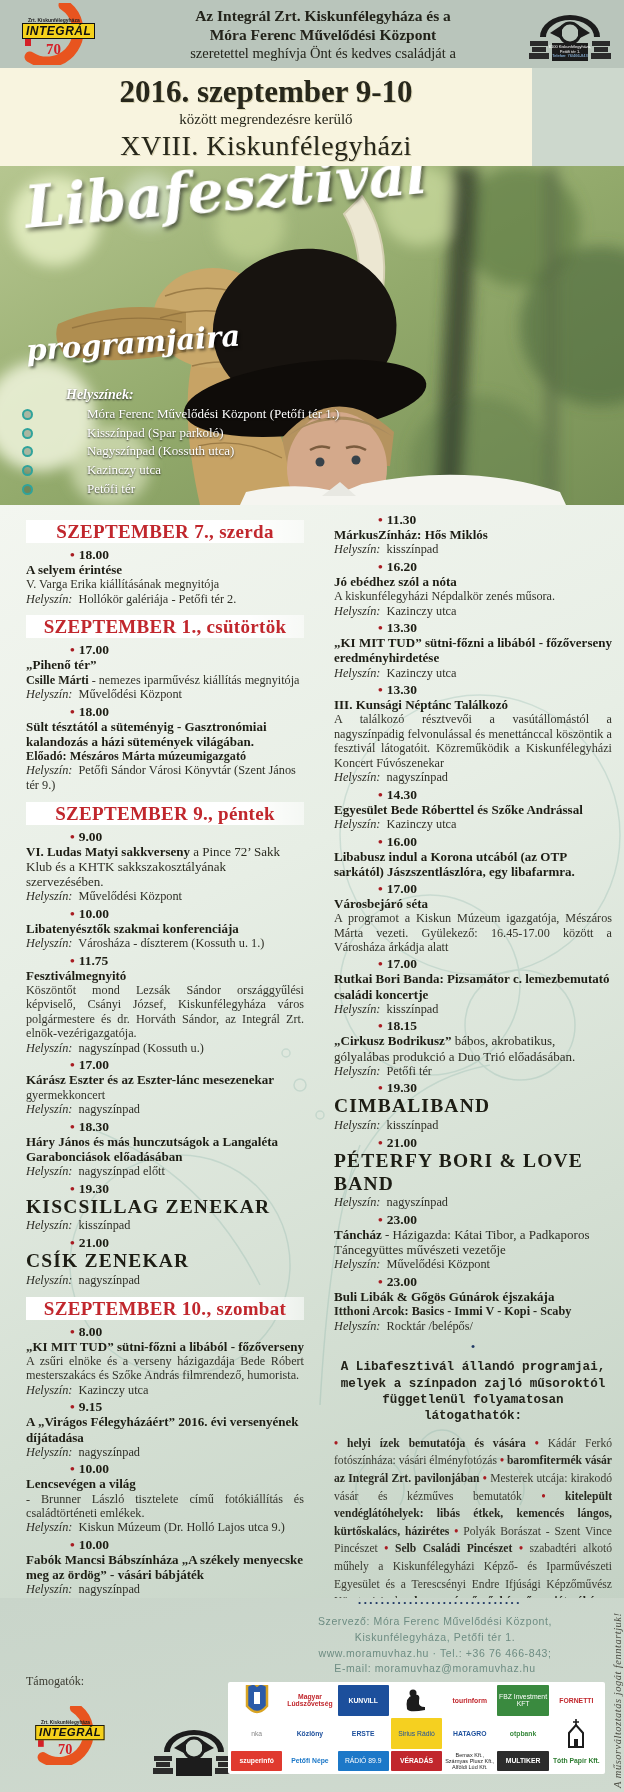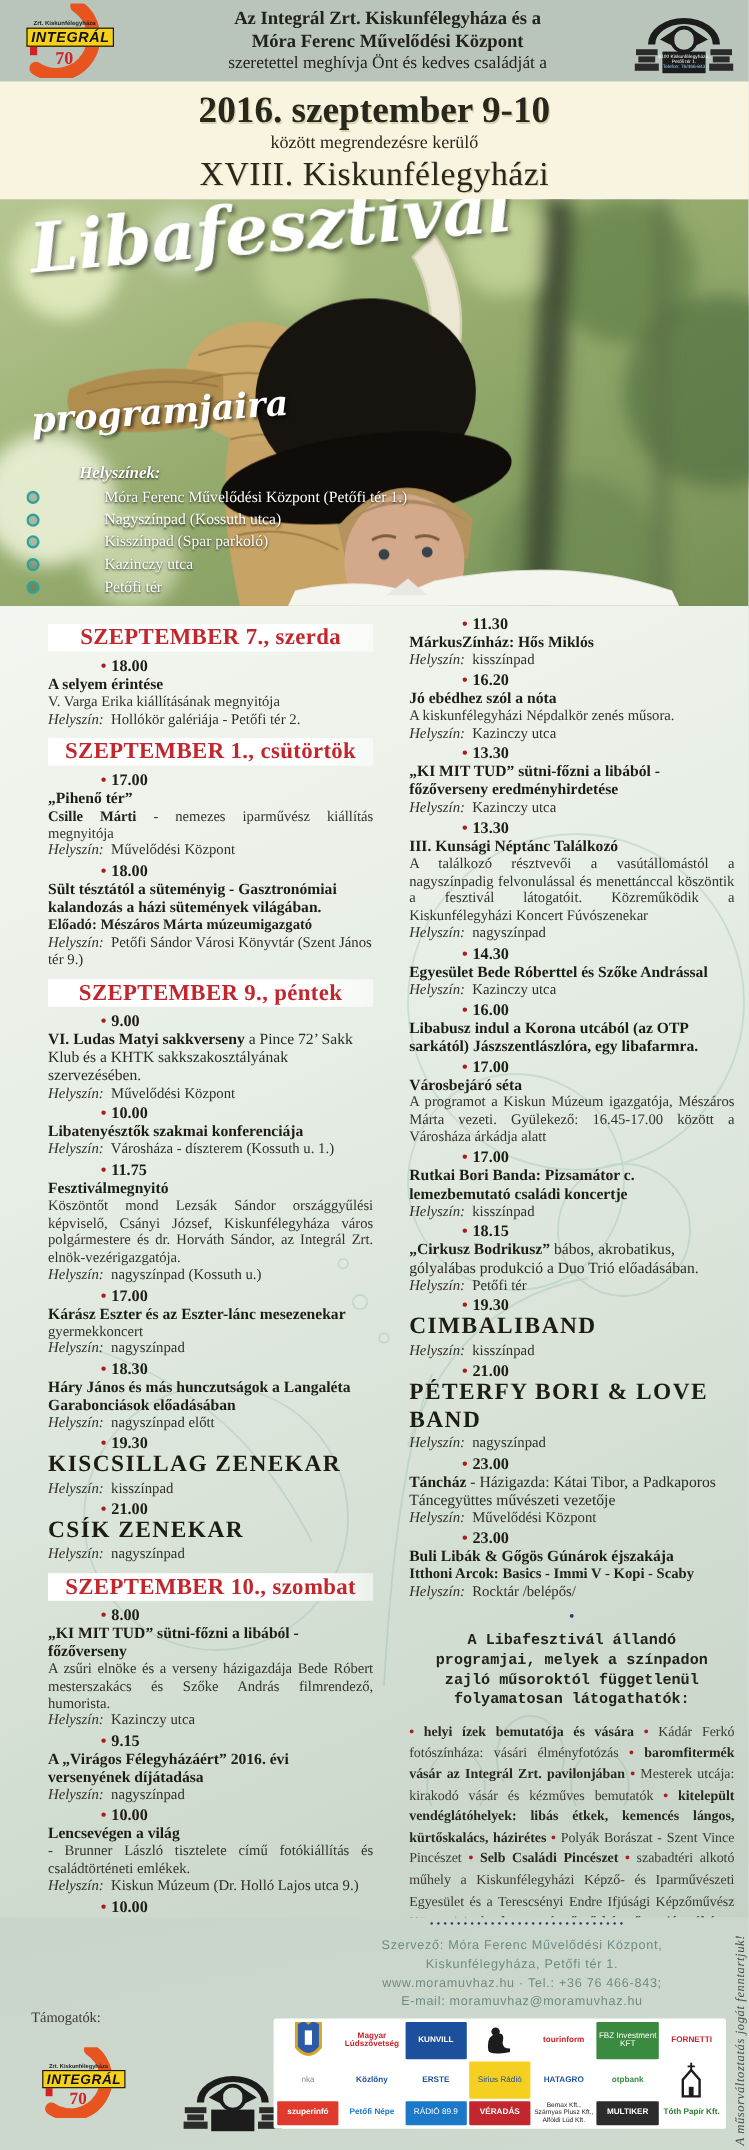--- a/index.html
+++ b/index.html
@@ -12,40 +12,40 @@
   .org1,.org2{font-weight:bold;font-size:15.5px;}
   .org3{font-size:14.5px;}
   .integral-logo{position:relative;width:118px;height:62px;flex:0 0 auto;}
   .integral-logo svg{position:absolute;top:0;left:0;}
   .intg-top{position:absolute;top:14px;left:22px;font-family:"Liberation Sans",sans-serif;font-size:5px;font-weight:bold;color:#222;}
   .intg-box{position:absolute;top:20px;left:16px;background:#f5d11a;border:1.5px solid #111;padding:0 3px;font-family:"Liberation Sans",sans-serif;font-style:italic;font-weight:bold;font-size:12px;color:#111;letter-spacing:.5px;}
   .intg-70{position:absolute;top:38px;left:40px;color:#d42027;font-size:15px;font-weight:bold;font-family:"Liberation Serif",serif;}
   .emblem{width:96px;height:62px;flex:0 0 auto;}
 
   
-  .datebar{position:absolute;top:68px;left:0;width:624px;height:98px;background:#f8f4df;text-align:center;color:#27271b;}
+  .datebar{position:absolute;top:68px;left:0;width:532px;height:98px;background:#f8f4df;text-align:center;color:#27271b;}
   .db-date{font-size:31px;font-weight:bold;margin-top:6px;text-shadow:1px 1px 0 #d8d2b2;}
   .db-between{font-size:15px;margin-top:1px;}
   .db-series{font-size:28px;margin-top:2px;letter-spacing:.5px;text-shadow:1px 1px 0 #d8d2b2;}
 
   
   .hero{position:absolute;top:166px;left:0;width:624px;height:339px;overflow:hidden;}
   .hero svg.photo{position:absolute;top:0;left:0;}
   .script-title{position:absolute;top:8px;left:22px;width:440px;color:#fff;font-family:"DejaVu Serif",serif;font-style:italic;font-weight:bold;font-size:57px;transform:rotate(-5deg);transform-origin:left top;text-shadow:2px 3px 4px rgba(0,0,0,.55);}
   .script-sub{position:absolute;top:160px;left:26px;color:#fff;font-family:"DejaVu Serif",serif;font-style:italic;font-weight:bold;font-size:29px;transform:rotate(-4deg);text-shadow:2px 2px 3px rgba(0,0,0,.55);}
   .venues{position:absolute;left:22px;bottom:6px;color:#fff;text-shadow:0 1px 2px rgba(0,0,0,.85);}
   .venues-label{font-weight:bold;font-size:14px;margin-left:44px;margin-bottom:2px;font-style:italic;}
   .venues ul{list-style:none;margin:0;padding:0;}
   .venues li{font-size:13px;line-height:1.45;display:flex;align-items:center;gap:48px;}
   .vbullet{display:inline-block;width:7px;height:7px;border:2.5px solid #2fa39b;border-radius:50%;margin-right:6px;background:rgba(0,30,30,.25);flex:0 0 auto;}
 
   
   .program{position:absolute;top:505px;left:0;width:624px;height:1093px;background:linear-gradient(155deg,#f3f6f0 0%,#e7eee5 35%,#d4dfd3 70%,#c4d2c5 100%);overflow:hidden;}
   .ornaments{position:absolute;top:0;left:0;opacity:.22;}
-  .cols{position:relative;display:flex;gap:30px;padding:6px 12px 0 26px;box-sizing:border-box;margin-left:14px;}
+  .cols{position:relative;display:flex;gap:30px;padding:6px 12px 0 26px;box-sizing:border-box;}
   .col{flex:1;min-width:0;color:#23231a;}
   .day-band{background:linear-gradient(to right,#ffffff 80%,rgba(255,255,255,.55));height:23px;margin:9px 0 4px 0;text-align:center;}
   .day-band span{color:#c1272d;font-size:19px;font-weight:bold;line-height:23px;letter-spacing:.3px;}
   .event{margin-bottom:2px;}
   .timeline{margin:1px 0 0 44px;font-size:13.5px;line-height:1.12;}
   .reddot{color:#a81c22;font-weight:bold;margin-right:4px;}
   .time{font-weight:bold;color:#1d1d14;}
   .etitle{margin:0;font-size:13px;font-weight:bold;line-height:1.16;color:#1d1d14;}
   .etitle .rest{font-weight:normal;color:#2c2c22;}
   .etitle.big span.tt{font-size:19.5px;letter-spacing:1.2px;}
@@ -180,25 +180,25 @@
     <div class="script-sub">programjaira</div>
     <div class="venues">
       <div class="venues-label">Helyszínek:</div>
       <ul id="venue-list">
           <li>
             <span class="vbullet"></span>
             <span>Móra Ferenc Művelődési Központ (Petőfi tér 1.)</span>
           </li>
           <li>
             <span class="vbullet"></span>
-            <span>Nagyszínpad (Kossuth utca)</span>
+            <span>Kisszínpad (Spar parkoló)</span>
           </li>
           <li>
             <span class="vbullet"></span>
-            <span>Kisszínpad (Spar parkoló)</span>
+            <span>Nagyszínpad (Kossuth utca)</span>
           </li>
           <li>
             <span class="vbullet"></span>
             <span>Kazinczy utca</span>
           </li>
           <li>
             <span class="vbullet"></span>
             <span>Petőfi tér</span>
           </li>
         </ul>

